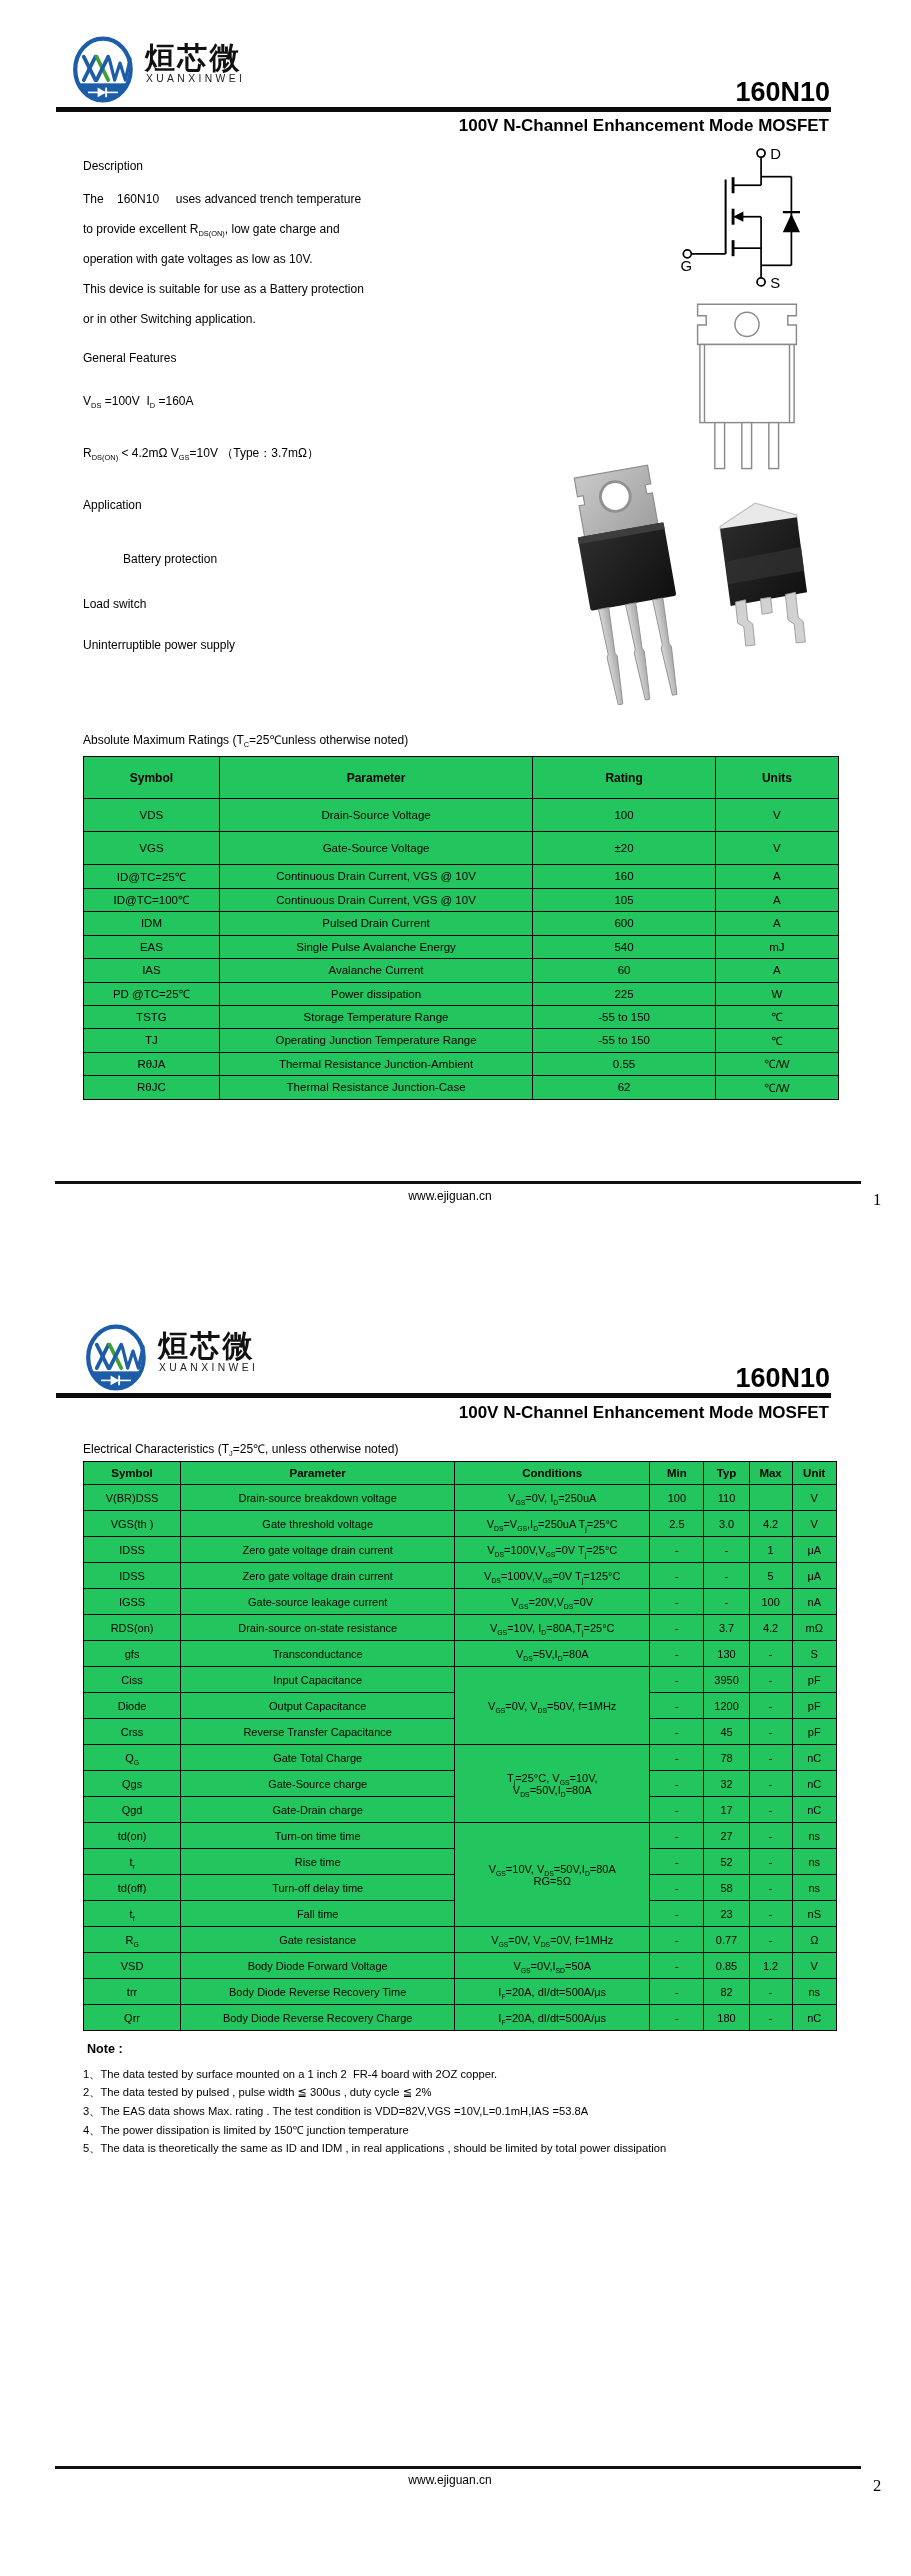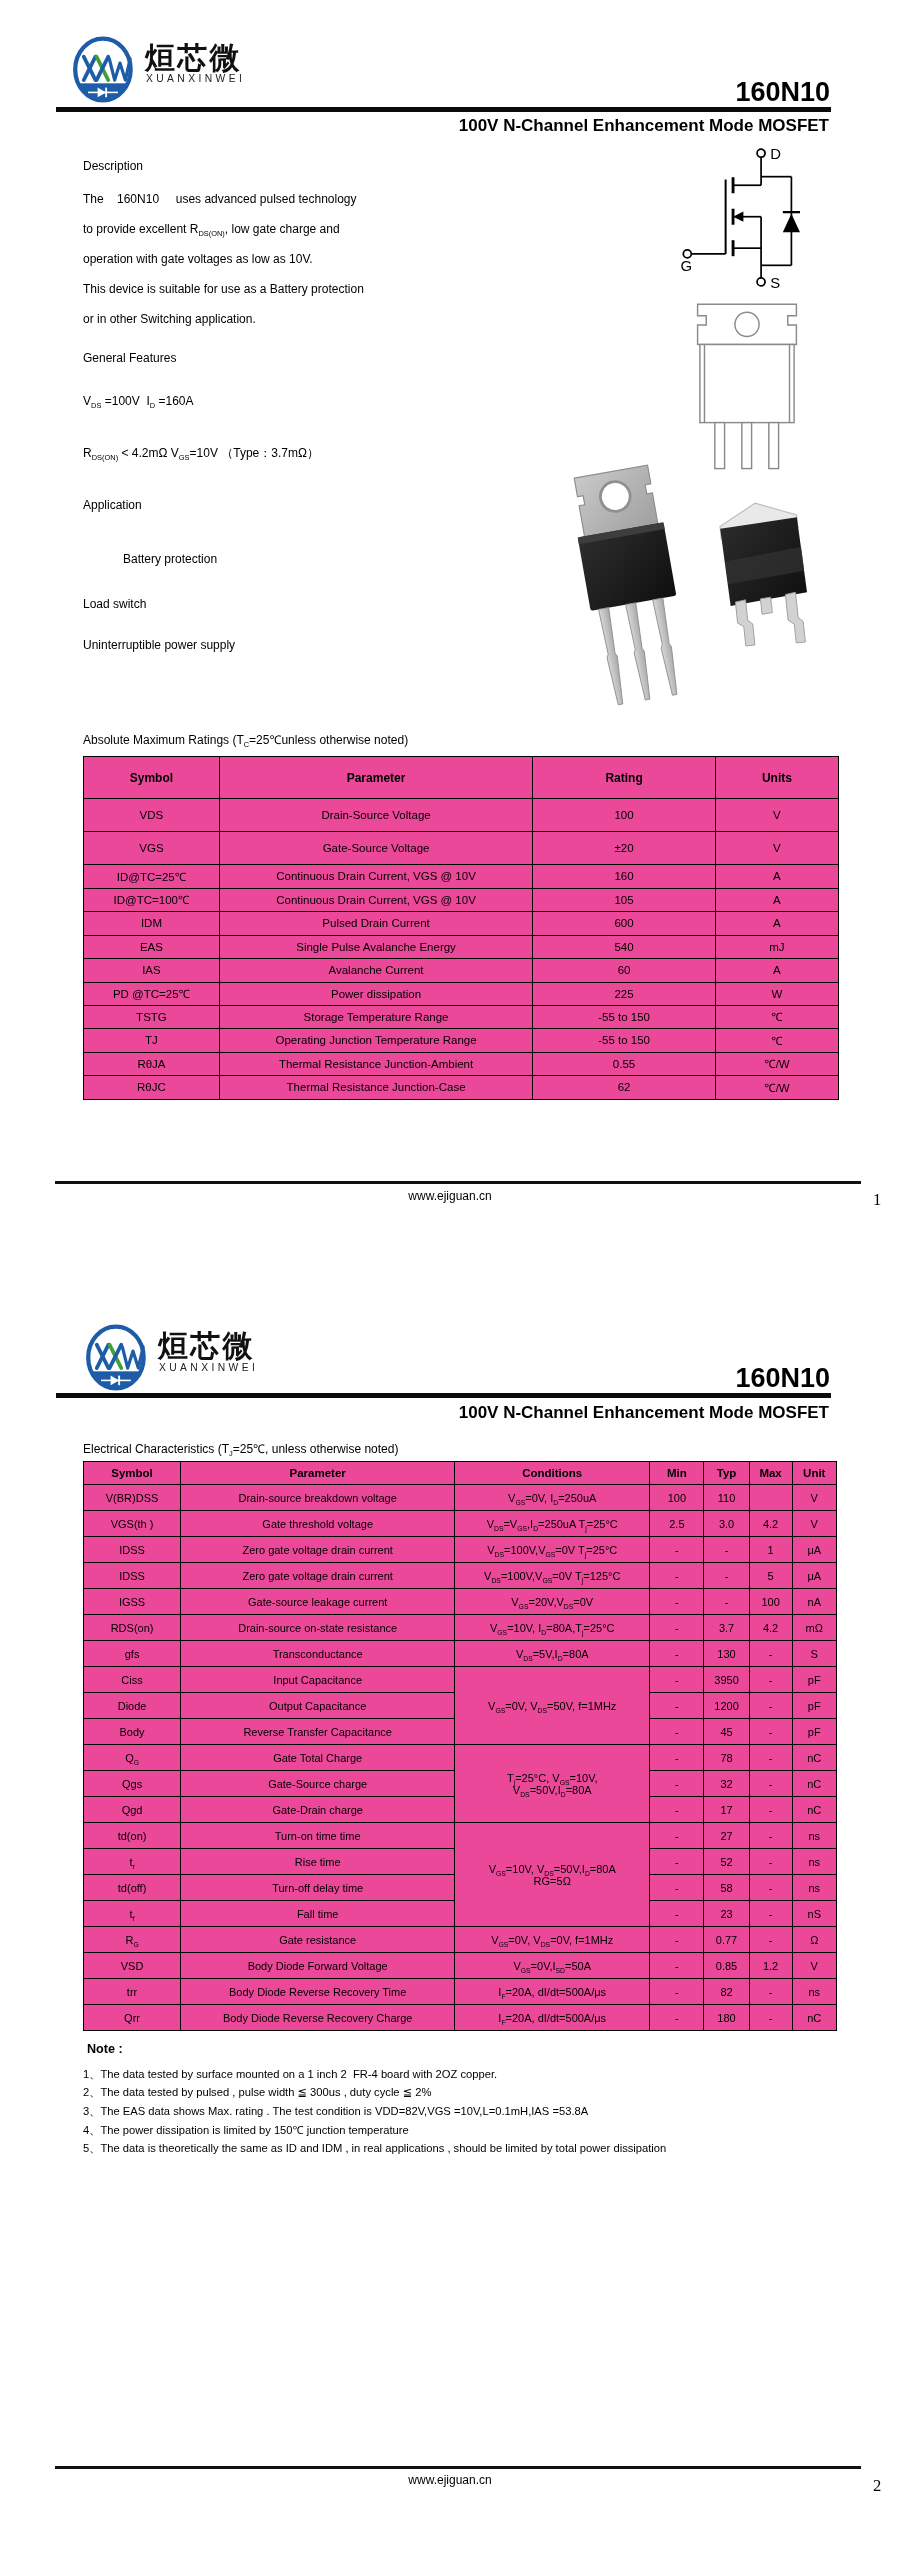--- a/index.html
+++ b/index.html
@@ -12,21 +12,21 @@
   .logo-cn { font-size:30px; font-weight:bold; letter-spacing:2.3px; color:#111; white-space:nowrap; }
   .logo-en { font-size:10.3px; letter-spacing:3.4px; color:#222; font-weight:500; white-space:nowrap; }
   .part-title { font-size:27px; font-weight:bold; line-height:30px; text-align:right; white-space:nowrap; }
   .rule { background:#0b0b0b; height:4.6px; }
   .subtitle { font-size:17px; font-weight:bold; line-height:20.7px; text-align:right; white-space:nowrap; }
   
   .h-sec { font-size:12px; font-weight:normal; white-space:nowrap; }
   .txt { font-size:12px; white-space:pre-wrap; }
   .desc-lines div { height:30px; }
   
-  table { border-collapse:collapse; table-layout:fixed; background:#ec4899; }
+  table { border-collapse:collapse; table-layout:fixed; background:#22c55e; }
   .dtable { border:1.7px solid #000; }
   .dtable th, .dtable td { border:1.1px solid #000; text-align:center; vertical-align:middle;
                            padding:0 2.3px; overflow:hidden; }
   .t1 th { font-size:12px; } .t1 td { font-size:11.5px; }
   .t2 th { font-size:11.5px; } .t2 td { font-size:11px; }
   
   .note-title { font-size:12.6px; font-weight:bold; }
   .notes div { height:18.4px; font-size:11.2px; white-space:pre-wrap; }
   .f-rule { background:#111; height:3.4px; }
   .site { font-size:12px; text-align:center; width:900px; }
@@ -60,21 +60,21 @@
     </div>
     <div class="abs logo-cn" style="left:145px; top:38px;">烜芯微</div>
     <div class="abs logo-en" style="left:146px; top:73px;">XUANXINWEI</div>
 
     <div class="abs part-title" style="right:81px; top:77px;">160N10</div>
     <div class="abs rule" style="left:56px; top:107px; width:775px;"></div>
     <div class="abs subtitle" style="right:82px; top:116px;">100V N-Channel Enhancement Mode MOSFET</div>
 
     <div class="abs h-sec" style="left:83px; top:159px;">Description</div>
     <div class="abs desc-lines" style="left:83px; top:192px; width:379px;">
-      <div class="txt">The    160N10     uses advanced pulsed technology</div>
+      <div class="txt">The    160N10     uses advanced trench temperature</div>
       <div class="txt">to provide excellent R<sub>DS(ON)</sub>, low gate charge and</div>
       <div class="txt">operation with gate voltages as low as 10V.</div>
       <div class="txt">This device is suitable for use as a Battery protection</div>
       <div class="txt">or in other Switching application.</div>
     </div>
 
     <div class="abs h-sec" style="left:83px; top:351px;">General Features</div>
     <div class="abs txt" style="left:83px; top:394px;">V<sub>DS</sub> =100V  I<sub>D</sub> =160A</div>
     <div class="abs txt" style="left:83px; top:445px;">R<sub>DS(ON)</sub> &lt; 4.2mΩ V<sub>GS</sub>=10V （Type：3.7mΩ）</div>
 
@@ -388,21 +388,21 @@
           </tr>
       <tr style="height:26px;">
             <td>Diode</td>
             <td>Output Capacitance</td>
             <td>-</td>
             <td>1200</td>
             <td>-</td>
             <td>pF</td>
           </tr>
       <tr style="height:26px;">
-            <td>Body</td>
+            <td>Crss</td>
             <td>Reverse Transfer Capacitance</td>
             <td>-</td>
             <td>45</td>
             <td>-</td>
             <td>pF</td>
           </tr>
       <tr style="height:26px;">
             <td>Q<sub>G</sub></td>
             <td>Gate Total Charge</td>
             <td rowspan="3">T<sub>j</sub>=25°C, V<sub>GS</sub>=10V,<br>V<sub>DS</sub>=50V,I<sub>D</sub>=80A</td>

